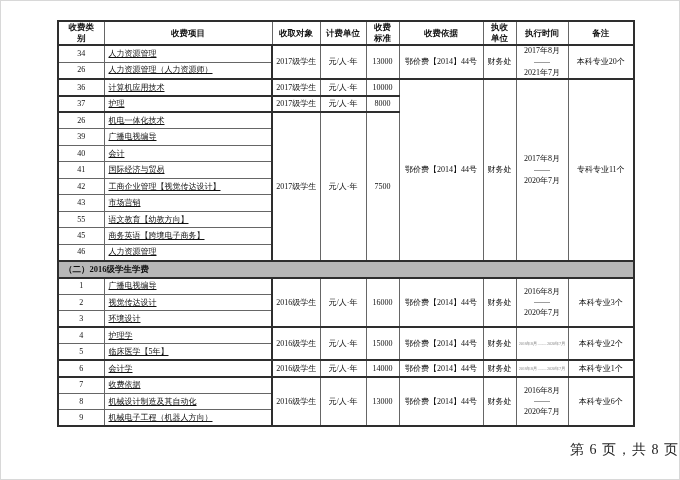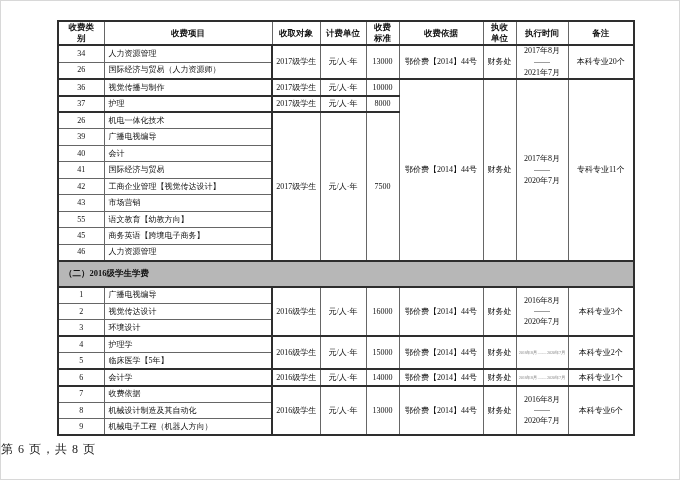--- a/index.html
+++ b/index.html
@@ -39,45 +39,45 @@
     overflow: hidden;
   }
   .fee-table thead th {
     font-weight: bold;
     font-size: 8.5px;
     white-space: pre-line;
     border-bottom: 2px solid var(--heavy, #2e2e2e);
   }
   .fee-table thead tr { height: 19px; padding-left: 25px; }
   .fee-table tbody tr { height: 16.5px; }
-  .fee-table tbody tr.section-row { height: 26px; }
+  .fee-table tbody tr.section-row { height: 17px; }
   .fee-table tbody tr.gs td { border-top: 2px solid var(--heavy, #2e2e2e); }
   .fee-table td.left { text-align: left; padding-left: 4px; }
   .fee-table td.pre { white-space: pre-line; line-height: 1.35; }
   .fee-table td.tiny {
     font-size: 4.5px;
     letter-spacing: -0.3px;
     color: #8d8d8d;
     white-space: nowrap;
   }
-  .fee-table td.col2r { border-right: 2px solid var(--heavy, #2e2e2e); }
+  .fee-table td.col2r { border-right: 2px solid var(--heavy, #2e2e2e); text-decoration: underline; }
   .fee-table td.section {
     background: var(--section-bg, #b7b7b7);
     text-align: left;
     font-weight: bold;
     padding-left: 5px;
     font-size: 8.5px;
   }
   .footer {
     position: absolute;
     left: 0;
     top: 440px;
     width: 678px;
-    text-align: left;
-    font-size: 12px;
+    text-align: right;
+    font-size: 14px;
     color: #222;
     letter-spacing: 1px;
   }
 </style>
 </head>
 <body>
 
 <div class="page">
   <table class="fee-table">
     <colgroup>
@@ -116,25 +116,25 @@
           <td rowspan="2">13000</td>
           <td rowspan="2">鄂价费【2014】44号</td>
           <td rowspan="2">财务处</td>
           <td rowspan="2" class="pre">2017年8月
 ——
 2021年7月</td>
           <td rowspan="2">本科专业20个</td>
         </tr>
         <tr>
           <td>26</td>
-          <td class="left col2r">国际经济与贸易（人力资源师）</td>
+          <td class="left col2r">人力资源管理（人力资源师）</td>
         </tr>
         <tr class="gs">
           <td>36</td>
-          <td class="left col2r">视觉传播与制作</td>
+          <td class="left col2r">计算机应用技术</td>
           <td>2017级学生</td>
           <td>元/人·年</td>
           <td>10000</td>
           <td rowspan="11">鄂价费【2014】44号</td>
           <td rowspan="11">财务处</td>
           <td rowspan="11" class="pre">2017年8月
 ——
 2020年7月</td>
           <td rowspan="11">专科专业11个</td>
         </tr>

